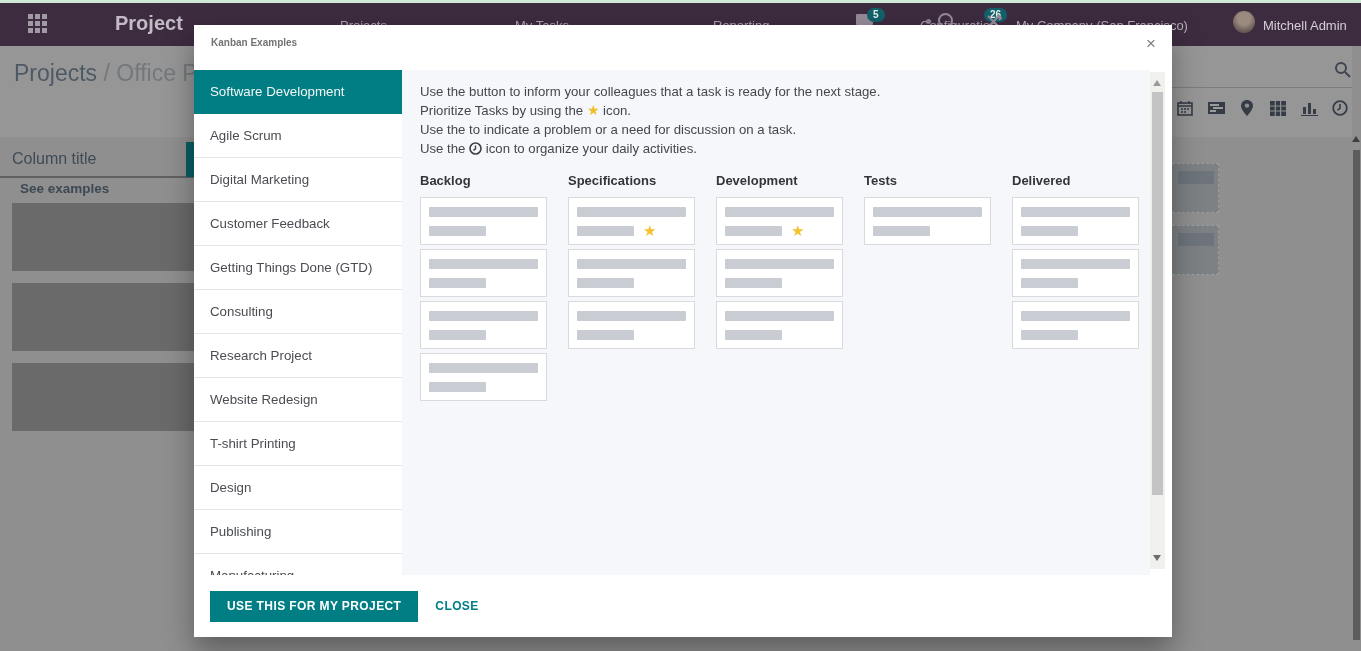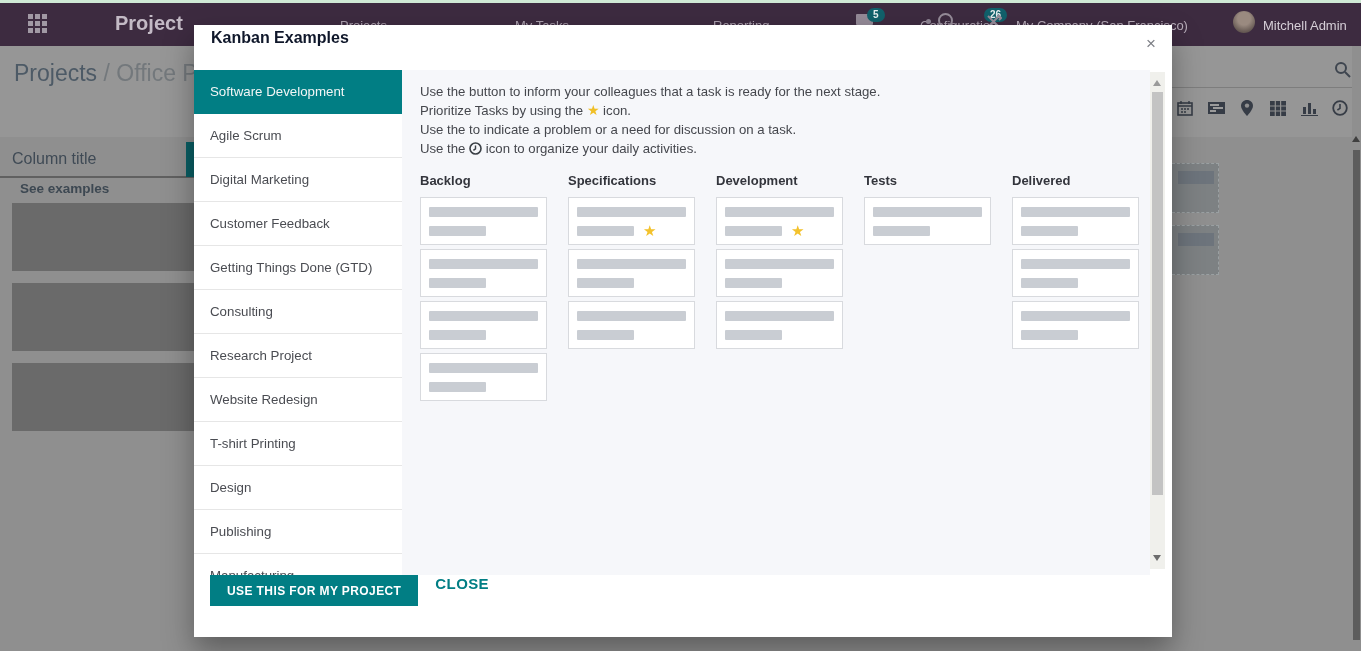--- a/index.html
+++ b/index.html
@@ -52,21 +52,21 @@
 
   .page-scrollbar { position:absolute; left:1352px; top:46px; width:9px; height:605px; background:#8f8f8f; z-index:6; }
   .page-scroll-arrow { position:absolute; left:0px; top:90px; width:0; height:0;
     border-left:4px solid transparent; border-right:4px solid transparent; border-bottom:6px solid #3f3f3f; }
   .page-scroll-thumb { position:absolute; left:1px; top:104px; width:7px; height:490px; background:#5d5d5d; }
 
   
   .modal { position:absolute; left:194px; top:25px; width:978px; height:612px; background:#ffffff;
     z-index:20; box-shadow:0 14px 28px rgba(0,0,0,0.35); }
   .modal-header { position:absolute; left:0; top:0; right:0; height:45px; background:#fff; }
-  .modal-title { position:absolute; left:17px; top:4px; font-size:16px; font-weight:600; color:#0f172a; }
+  .modal-title { position:absolute; left:17px; top:12px; font-size:10px; font-weight:600; color:#737373; }
   .modal-close { position:absolute; right:16px; top:9px; font-size:17px; color:#7d7f86; cursor:pointer; }
   .modal-body { position:absolute; left:0; top:45px; right:0; bottom:62px; overflow:hidden; }
 
   .m-sidebar { position:absolute; left:0; top:0; width:208px; bottom:0; background:#fff; overflow:hidden; }
   .m-side-item { height:44px; line-height:44px; padding-left:16px; font-size:13.3px; color:#4a4c52;
     border-bottom:1px solid #e6e6e6; background:#fff; cursor:pointer; white-space:nowrap; }
   .m-side-item.selected { background:#017e84; color:#f2f6f6; border-bottom:none; }
 
   .m-content { position:absolute; left:208px; top:0; right:22px; bottom:0; background:#f6f7fa;
     padding:12px 0 0 18px; overflow:hidden; }
@@ -86,24 +86,24 @@
   .card-star { color:#f3c22d; font-size:15px; line-height:10px; }
 
   .m-scrollbar { position:absolute; right:7px; top:2px; bottom:6px; width:15px; background:#f0f0ec; }
   .msb-up { position:absolute; left:3px; top:8px; width:0; height:0;
     border-left:4.5px solid transparent; border-right:4.5px solid transparent; border-bottom:6px solid #9a9a9a; }
   .msb-down { position:absolute; left:3px; bottom:8px; width:0; height:0;
     border-left:4.5px solid transparent; border-right:4.5px solid transparent; border-top:6px solid #6d6d6d; }
   .msb-thumb { position:absolute; left:2px; top:20px; width:11px; height:403px; background:#c3c3c3; }
 
   .modal-footer { position:absolute; left:0; right:0; bottom:0; height:62px; background:#fff;
-    display:flex; align-items:flex-start; padding-left:16px; }
+    display:flex; align-items:center; padding-left:16px; }
   .btn-primary { background:#017e84; color:#fff; border:none; font-size:12px; font-weight:bold;
     letter-spacing:0.4px; padding:0 17px; height:31px; cursor:pointer; font-family:"Liberation Sans",sans-serif; }
-  .btn-link { margin-left:17px; color:#017e84; font-size:15px; font-weight:bold; letter-spacing:0.4px; cursor:pointer; }
+  .btn-link { margin-left:17px; color:#017e84; font-size:12px; font-weight:bold; letter-spacing:0.4px; cursor:pointer; }
 
   svg { display:block; }
 </style>
 </head>
 <body>
 
 <div class="top-strip"></div>
 
 <div class="navbar">
   <div class="apps-icon">

